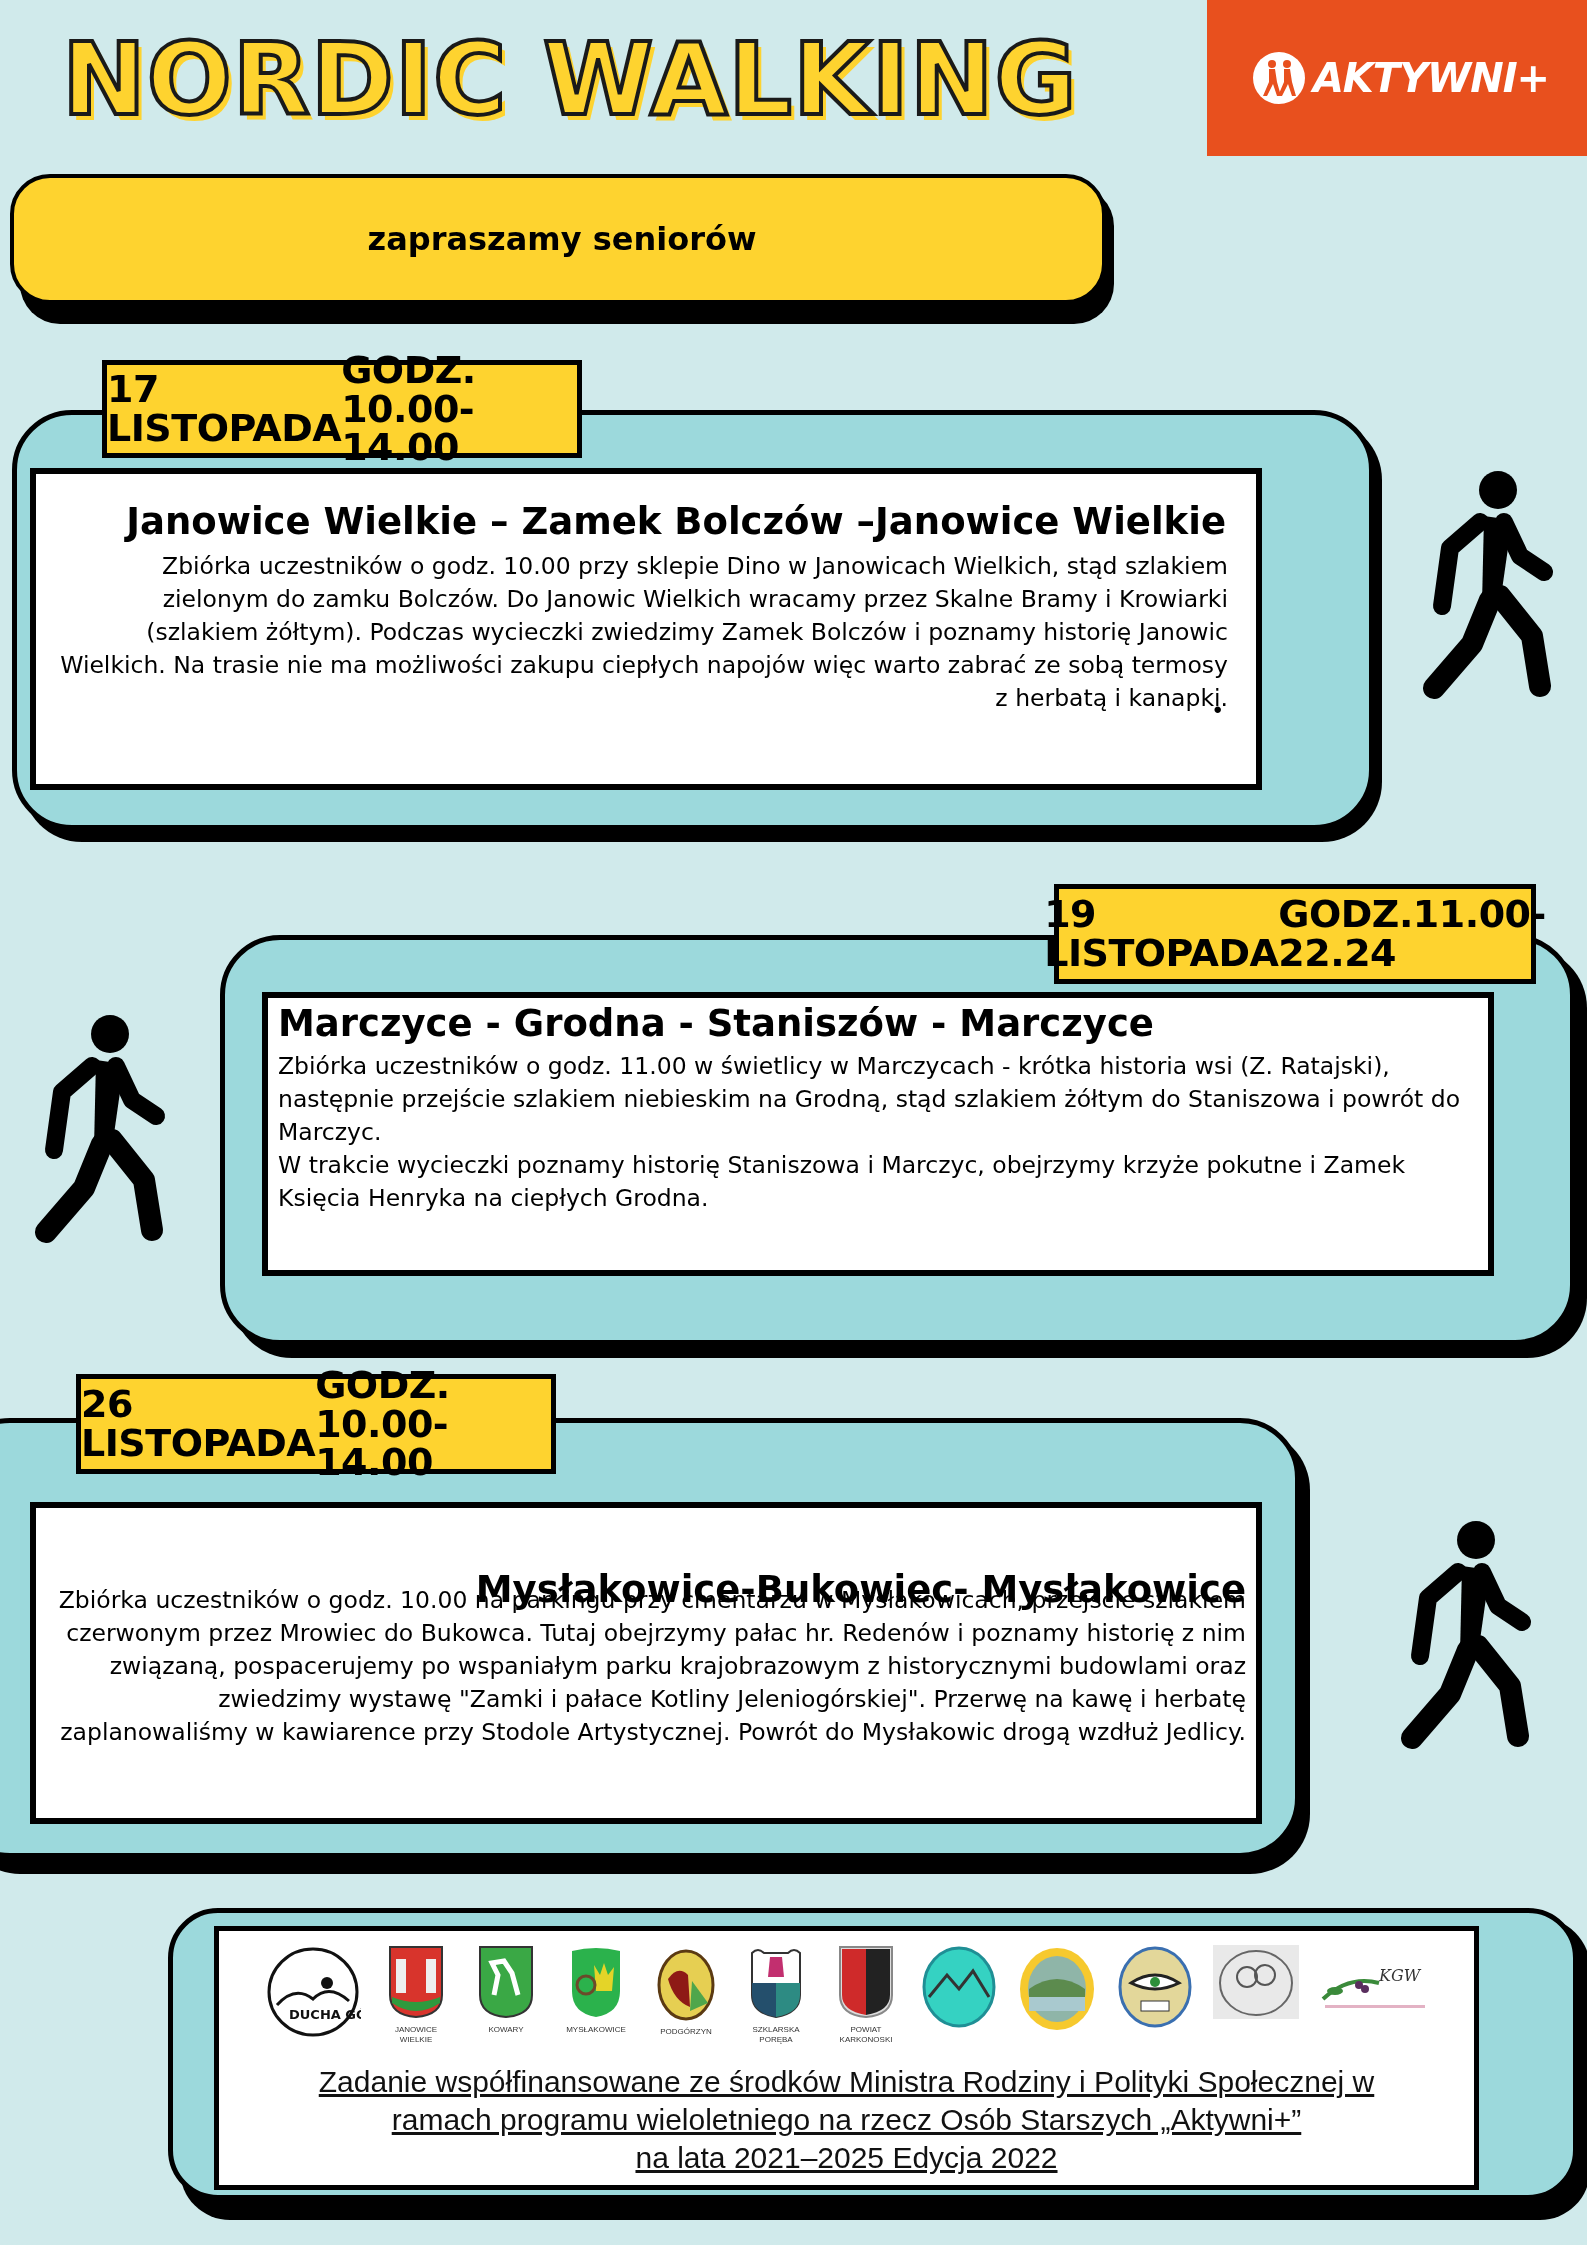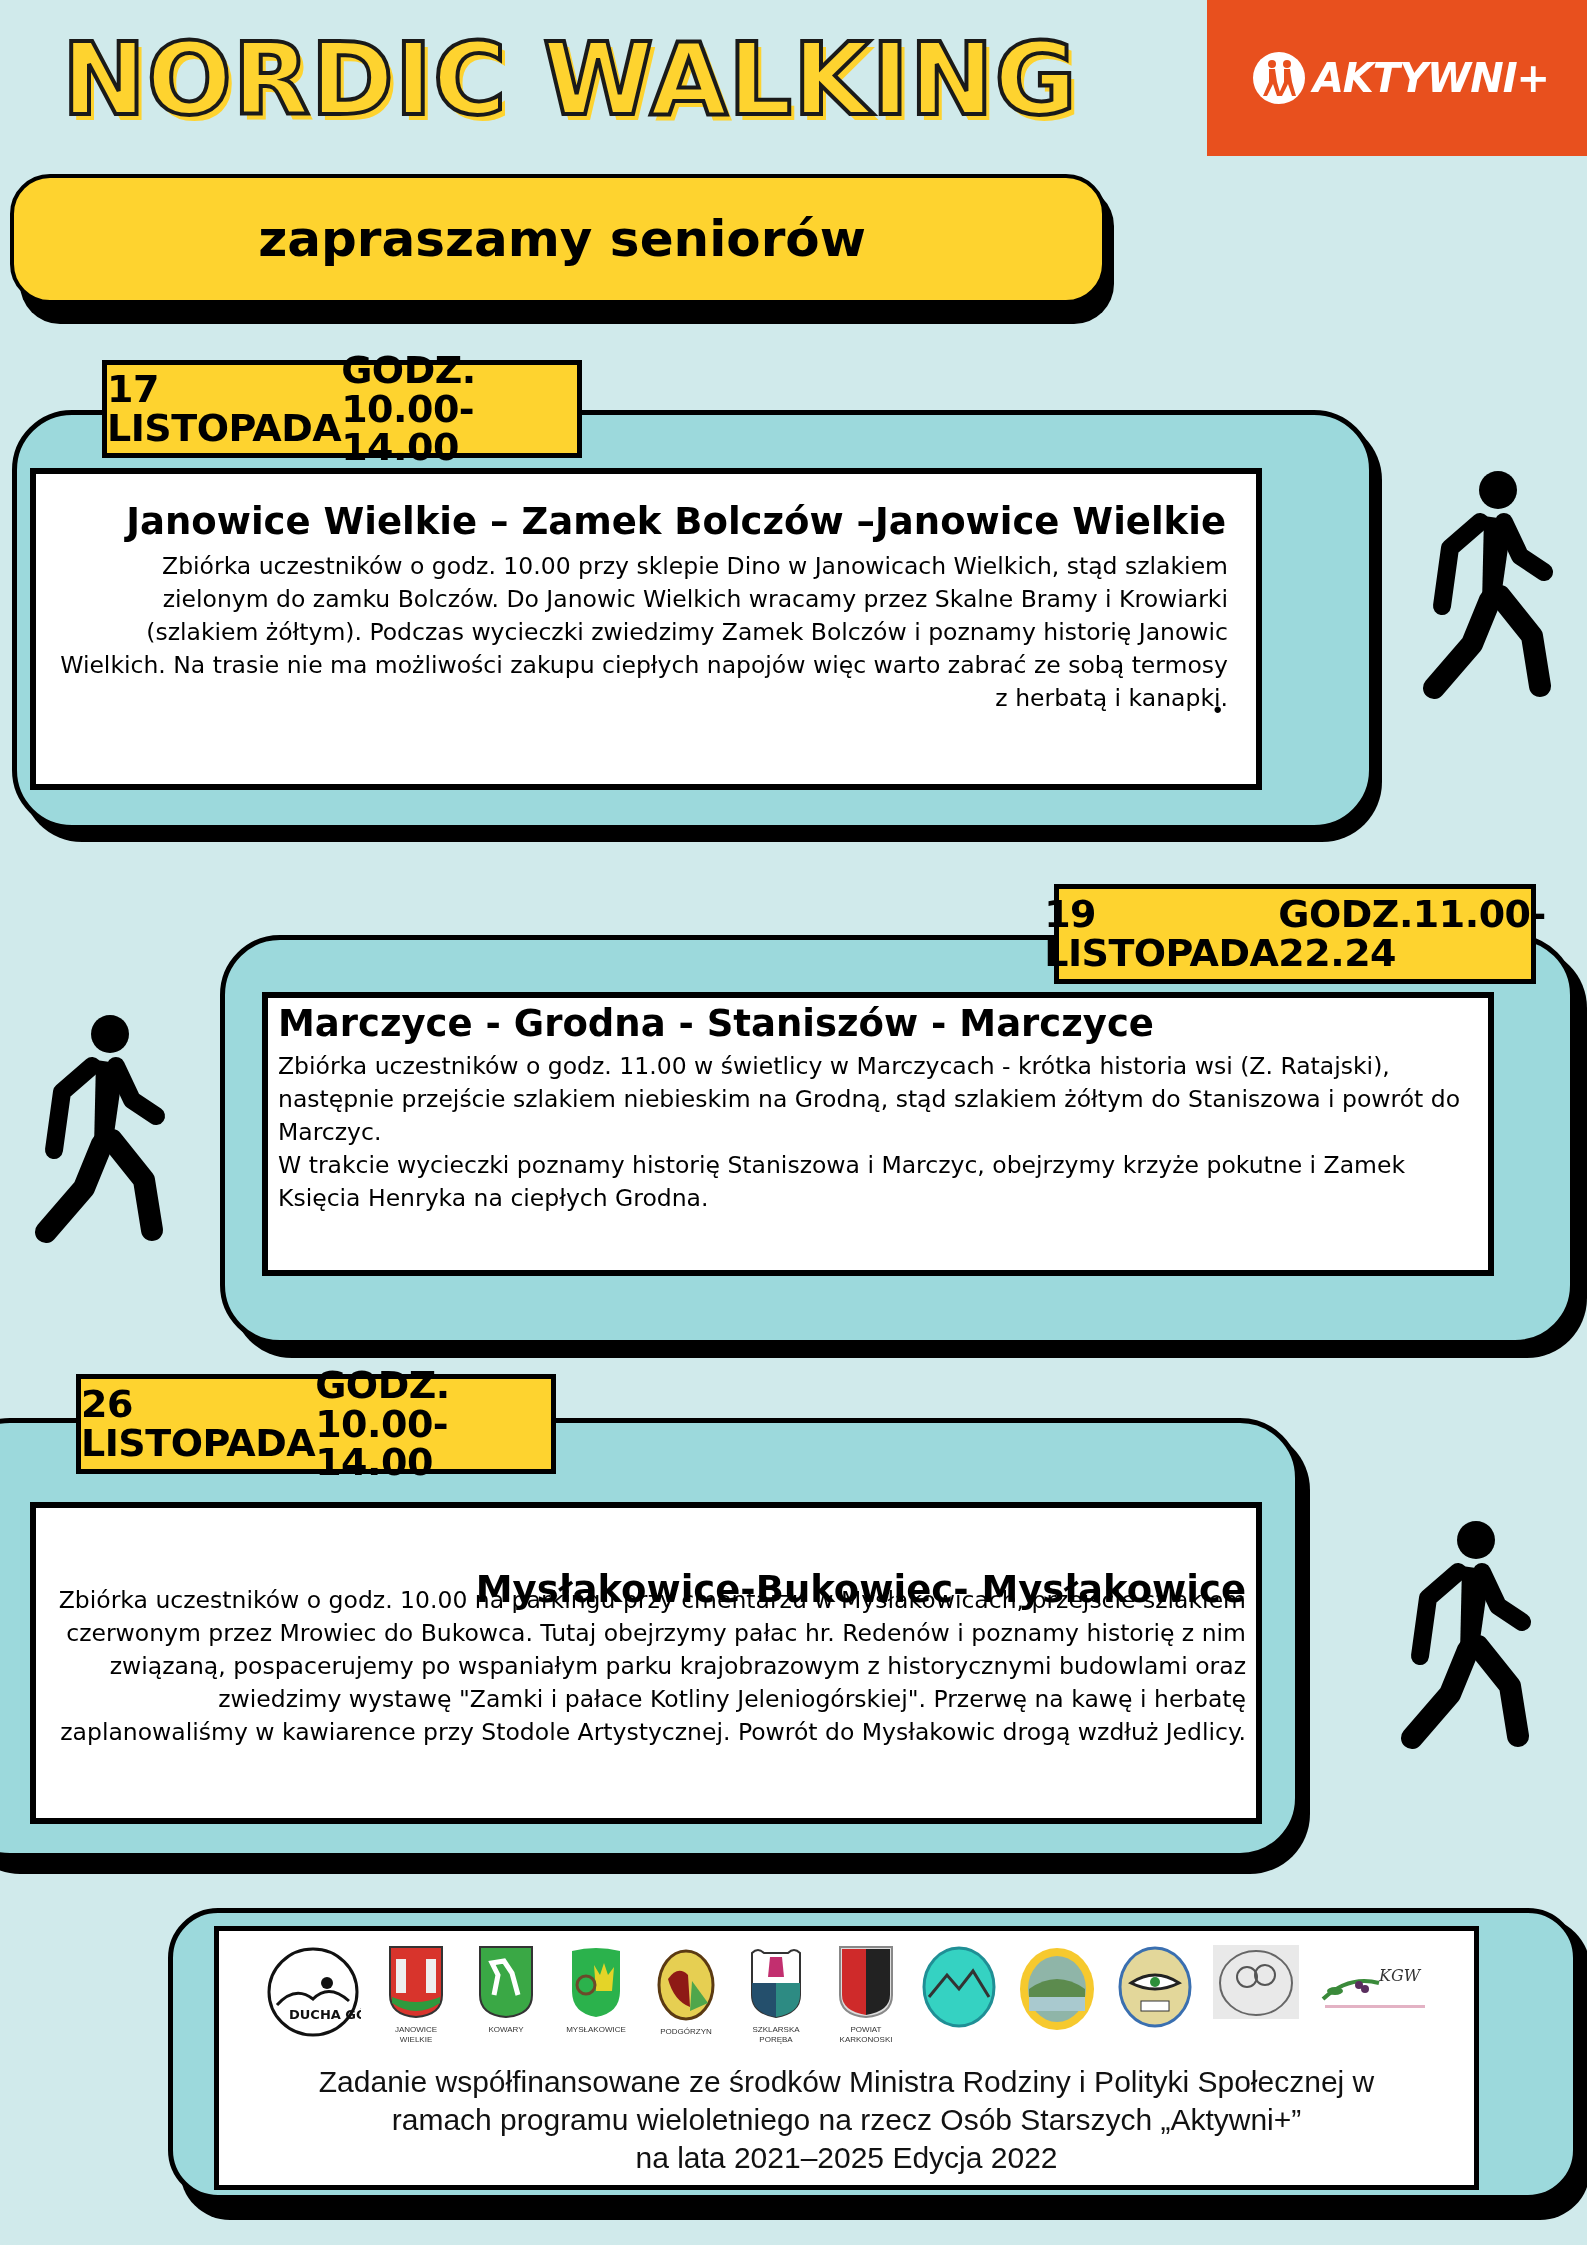--- a/index.html
+++ b/index.html
@@ -48,21 +48,21 @@
     left: 20px; top: 186px; width: 1094px; height: 138px;
     background: #000; border-radius: 40px;
   }
   .pill {
     left: 10px; top: 174px; width: 1096px; height: 130px;
     background: #fed32f; border: 4px solid #000; border-radius: 40px;
     display: flex; align-items: center; justify-content: center;
   }
   .pill-text {
     font-family: "DejaVu Sans", sans-serif; font-weight: bold;
-    font-size: 50px; margin-left: 8px;
+    font-size: 32px; margin-left: 8px;
   }
 
   
   .card-shadow { background: #000; border-radius: 60px; }
   .card {
     background: #9cd9dc; border: 5px solid #000; border-radius: 60px;
   }
   .inner {
     background: #fff; border: 6px solid #000;
   }
@@ -273,18 +273,18 @@
       <svg width="110" height="60" viewBox="0 0 110 60" style="margin-top:10px;">
         <path d="M4 44 Q30 20 60 28" stroke="#3a8a3a" stroke-width="4" fill="none"></path>
         <ellipse cx="16" cy="36" rx="8" ry="4" fill="#3a8a3a"></ellipse>
         <circle cx="40" cy="30" r="4" fill="#5a2e5e"></circle>
         <circle cx="46" cy="34" r="4" fill="#5a2e5e"></circle>
         <text x="60" y="26" font-size="16" font-style="italic" font-family="DejaVu Serif, serif" fill="#333">KGW</text>
         <rect x="6" y="50" width="100" height="3" fill="#e3b2c4"></rect>
       </svg>
     </div>
   </div>
-  <div class="footer-text" style="position:absolute; left:0; right:0; top:132px;">
+  <div class="footer-text" style="position:absolute; left:0; right:0; top:132px;text-decoration:underline;">
     <div>Zadanie współfinansowane ze środków Ministra Rodziny i Polityki Społecznej w</div>
     <div>ramach programu wieloletniego na rzecz Osób Starszych „Aktywni+”</div>
     <div>na lata 2021–2025 Edycja 2022</div>
   </div>
 </div>
 
 </body></html>

